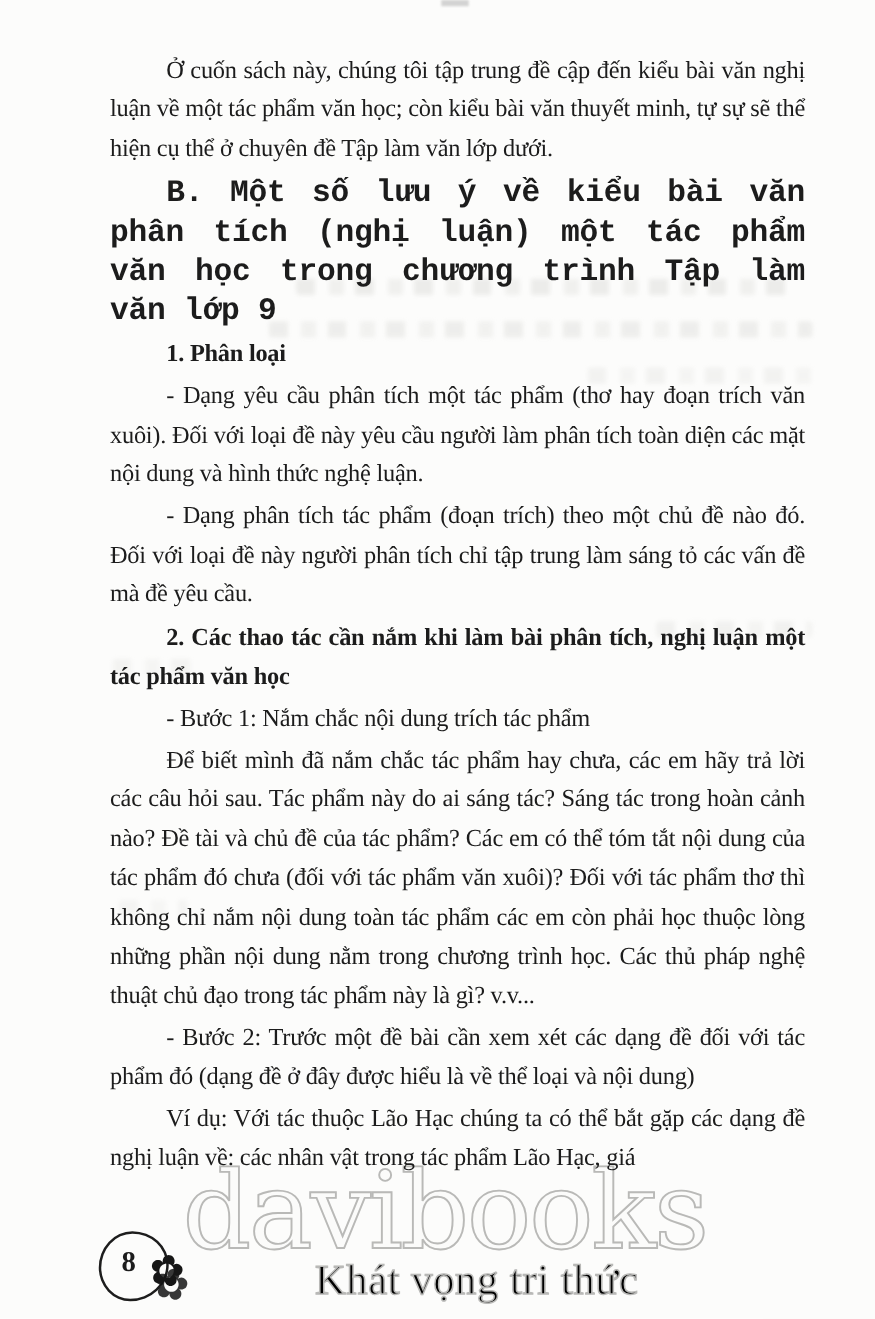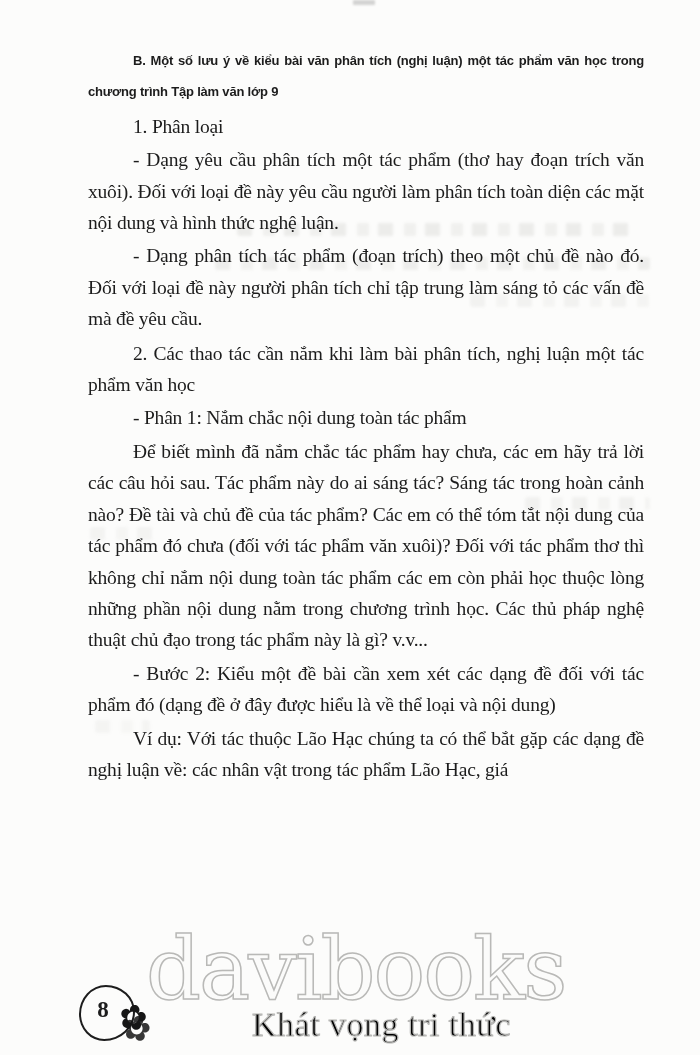--- a/index.html
+++ b/index.html
@@ -27,28 +27,28 @@
     text-align: justify;
     font-size: 19.5px;
     line-height: 31.4px;
     letter-spacing: -0.2px;
   }
   .text-col p {
     margin: 0 0 2px 0;
     text-indent: 45px;
   }
   .h-sans {
-    font-family: Liberation Sans, sans-serif;
+    font-family: Liberation Mono, monospace;
     font-weight: 700;
-    font-size: 13px;
+    font-size: 25px;
     letter-spacing: -0.2px;
     margin: 4px 0 3px 0 !important;
   }
   .h-serif {
-    font-weight: 400;
+    font-weight: 700;
     margin: 3px 0 2px 0 !important;
   }
   .italic { }
 
   
   .smudge {
     position: absolute;
     height: 13px;
     z-index: 1;
     opacity: 0.45;
@@ -144,28 +144,29 @@
   <div class="smudge" style="left:215px; top:257px; width:435px; opacity:.4;"></div>
   <div class="smudge" style="left:470px; top:294px; width:180px; opacity:.28;"></div>
   <div class="smudge" style="left:525px; top:497px; width:125px; opacity:.3;"></div>
   <div class="smudge" style="left:90px; top:527px; width:70px; opacity:.25;"></div>
   <div class="smudge" style="left:95px; top:720px; width:55px; opacity:.22;"></div>
 
   <div class="wm-brand">davibooks</div>
   <div class="wm-slogan">Khát vọng tri thức</div>
 
   <div class="text-col">
+    <p>Ở cuốn sách này, chúng tôi tập trung đề cập đến kiểu bài văn nghị luận về một tác phẩm văn học; còn kiểu bài văn thuyết minh, tự sự sẽ thể hiện cụ thể ở chuyên đề Tập làm văn lớp dưới.</p>
     <p class="h-sans">B. Một số lưu ý về kiểu bài văn phân tích (nghị luận) một tác phẩm văn học trong chương trình Tập làm văn lớp 9</p>
     <p class="h-serif">1. Phân loại</p>
     <p>- Dạng yêu cầu phân tích một tác phẩm (thơ hay đoạn trích văn xuôi). Đối với loại đề này yêu cầu người làm phân tích toàn diện các mặt nội dung và hình thức nghệ luận.</p>
     <p>- Dạng phân tích tác phẩm (đoạn trích) theo một chủ đề nào đó. Đối với loại đề này người phân tích chỉ tập trung làm sáng tỏ các vấn đề mà đề yêu cầu.</p>
     <p class="h-serif">2. Các thao tác cần nắm khi làm bài phân tích, nghị luận một tác phẩm văn học</p>
-    <p>- Phân 1: Nắm chắc nội dung toàn tác phẩm</p>
+    <p>- Bước 1: Nắm chắc nội dung trích tác phẩm</p>
     <p>Để biết mình đã nắm chắc tác phẩm hay chưa, các em  hãy trả lời các câu hỏi sau. Tác phẩm này do ai sáng tác? Sáng tác trong hoàn cảnh nào? Đề tài và chủ đề của tác phẩm? Các em có thể tóm tắt nội dung của tác phẩm đó chưa (đối với tác phẩm văn xuôi)? Đối với tác phẩm thơ thì không chỉ nắm nội dung toàn tác phẩm các em còn phải học thuộc lòng những phần nội dung nằm trong chương trình học. Các thủ pháp nghệ thuật chủ đạo trong tác phẩm này là gì? v.v...</p>
-    <p>- Bước 2: Kiểu một đề bài cần xem xét các dạng đề đối với tác phẩm đó (dạng đề ở đây được hiểu là về thể loại và nội dung)</p>
+    <p>- Bước 2: Trước một đề bài cần xem xét các dạng đề đối với tác phẩm đó (dạng đề ở đây được hiểu là về thể loại và nội dung)</p>
     <p><span>Ví dụ: Với tác thuộc </span><span class="italic">Lão Hạc</span><span> chúng ta có thể bắt gặp các dạng đề nghị luận về: các nhân vật trong tác phẩm </span><span class="italic">Lão Hạc</span><span>, giá</span></p>
   </div>
 
   <div class="page-badge">
     <span class="page-num">8</span>
   </div>
   <div class="flower">✿</div>
 
 </div>
 

